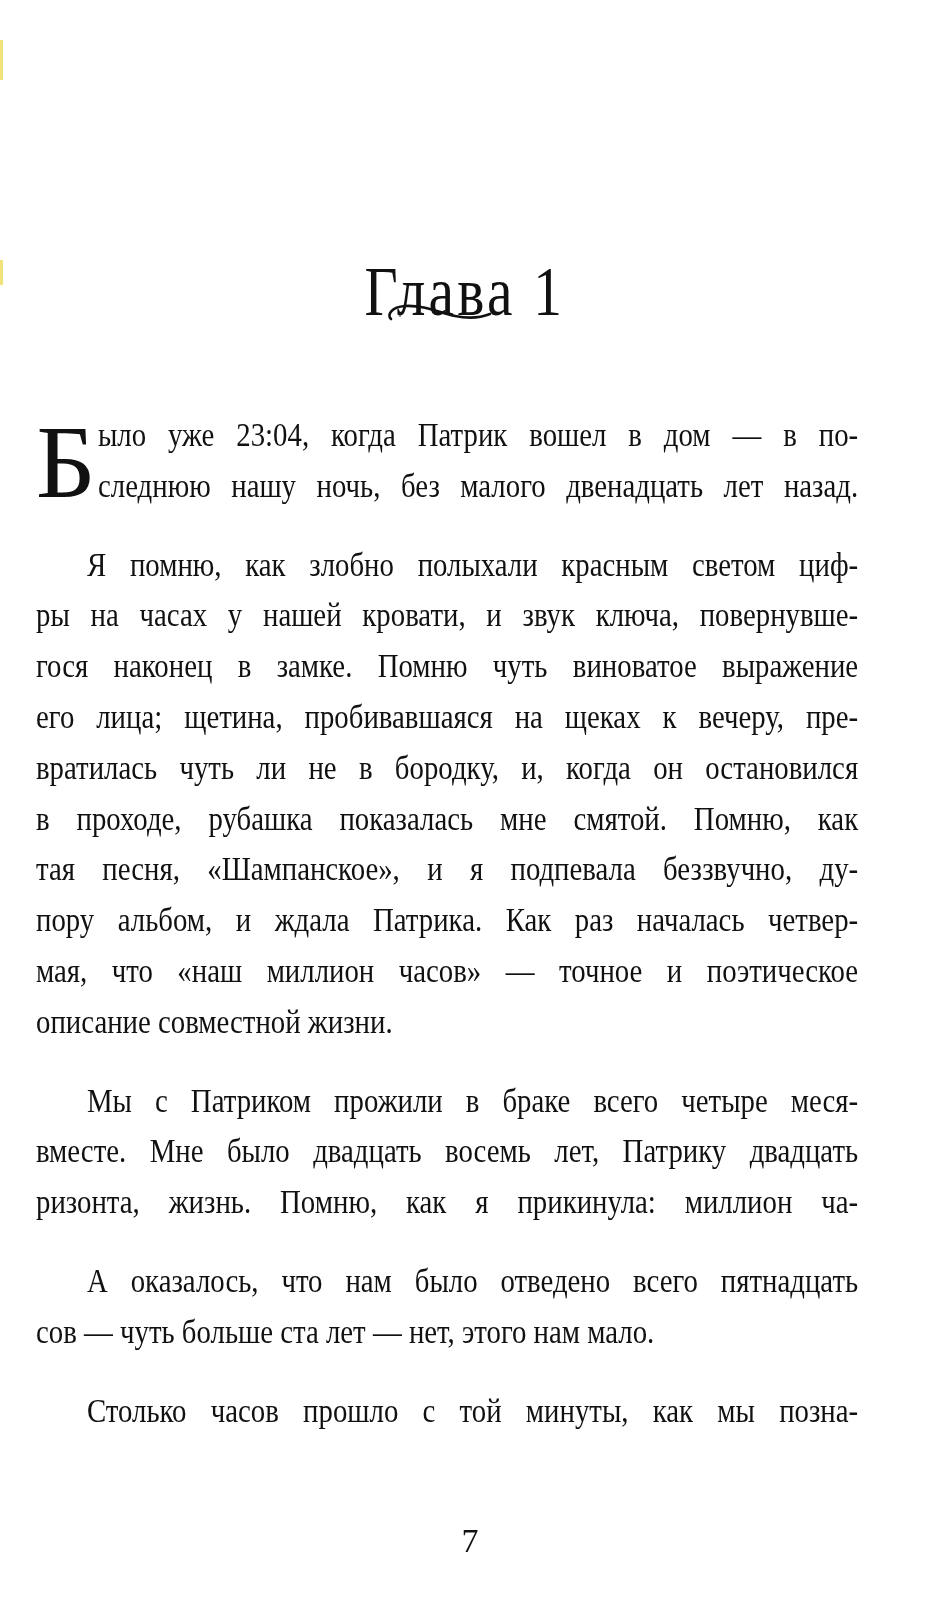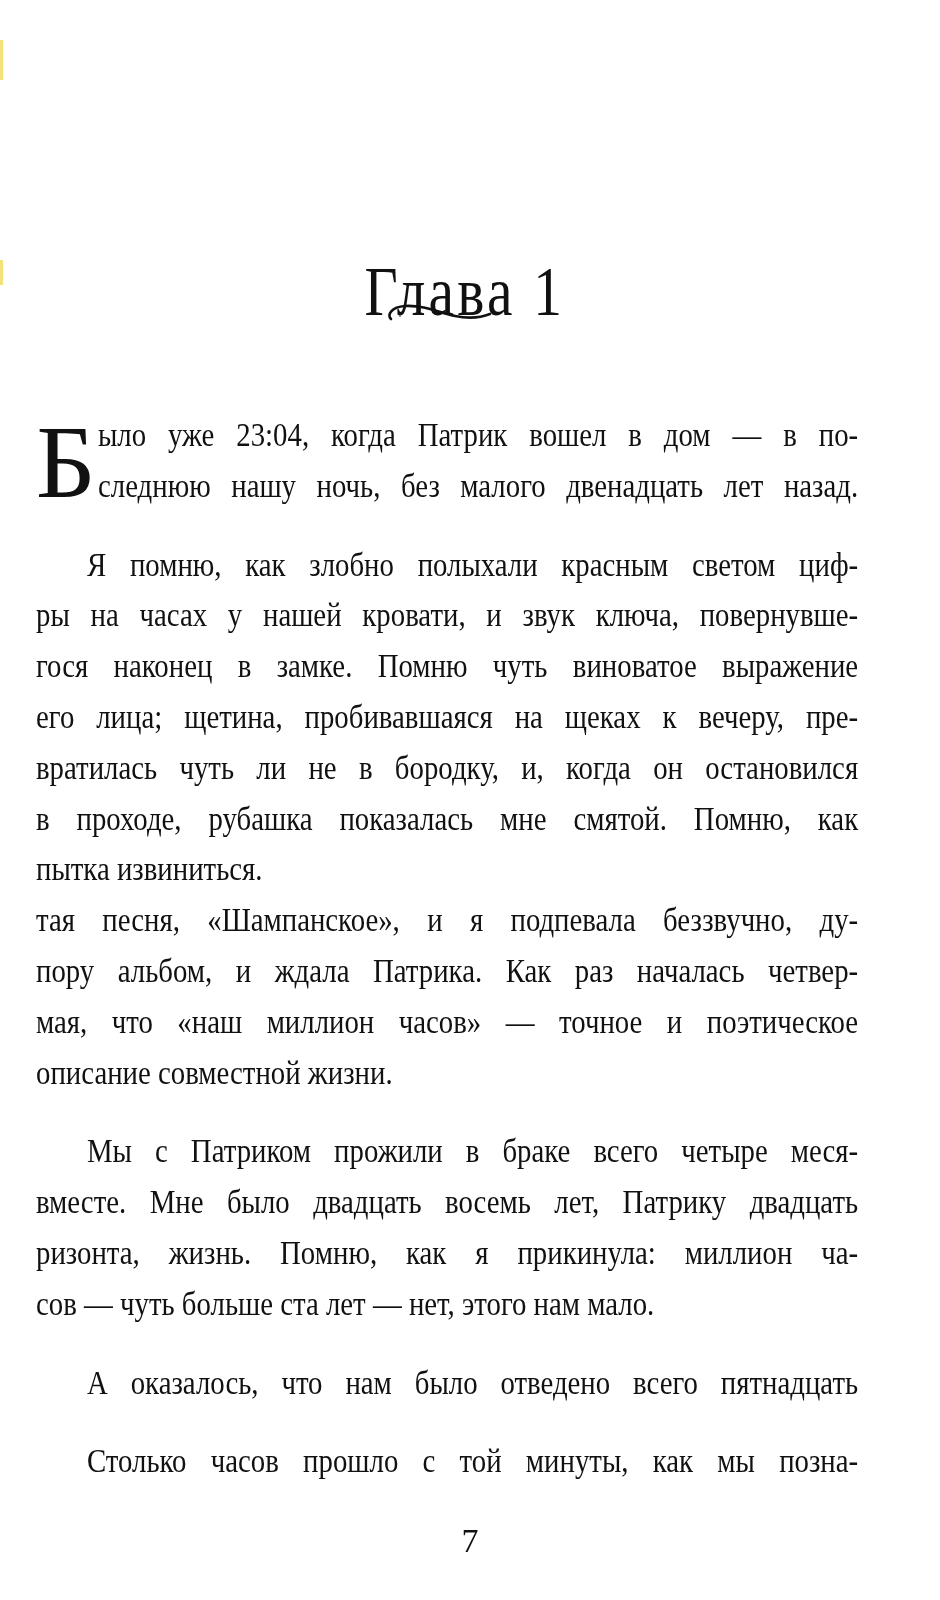--- a/index.html
+++ b/index.html
@@ -55,31 +55,30 @@
     <span class="stretch">следнюю нашу ночь, без малого двенадцать лет назад.</span>
   </div>
   <div class="line indent">
     <span class="stretch">Я помню, как злобно полыхали красным светом циф-</span>
   </div>
   <div class="line"><span class="stretch">ры на часах у нашей кровати, и звук ключа, повернувше-</span></div>
   <div class="line"><span class="stretch">гося наконец в замке. Помню чуть виноватое выражение</span></div>
   <div class="line"><span class="stretch">его лица; щетина, пробивавшаяся на щеках к вечеру, пре-</span></div>
   <div class="line"><span class="stretch">вратилась чуть ли не в бородку, и, когда он остановился</span></div>
   <div class="line"><span class="stretch">в проходе, рубашка показалась мне смятой. Помню, как</span></div>
-  <div class="line last"><span class="stretch last">пытка извиниться.</span></div>
 
   <div class="line"><span class="stretch">тая песня, «Шампанское», и я подпевала беззвучно, ду-</span></div>
   <div class="line"><span class="stretch">пору альбом, и ждала Патрика. Как раз началась четвер-</span></div>
   <div class="line"><span class="stretch">мая, что «наш миллион часов» — точное и поэтическое</span></div>
   <div class="line last"><span class="stretch last">описание совместной жизни.</span></div>
 
   <div class="line indent"><span class="stretch">Мы с Патриком прожили в браке всего четыре меся-</span></div>
   <div class="line"><span class="stretch">вместе. Мне было двадцать восемь лет, Патрику двадцать</span></div>
   <div class="line"><span class="stretch">ризонта, жизнь. Помню, как я прикинула: миллион ча-</span></div>
+  <div class="line indent"><span class="stretch">А оказалось, что нам было отведено всего пятнадцать</span></div>
+
   <div class="line last"><span class="stretch last">сов — чуть больше ста лет — нет, этого нам мало.</span></div>
-
-  <div class="line indent"><span class="stretch">А оказалось, что нам было отведено всего пятнадцать</span></div>
 
   <div class="line indent"><span class="stretch">Столько часов прошло с той минуты, как мы позна-</span></div>
 
 </div>
 
 <div class="page-number">7</div>
 
 </body></html>

